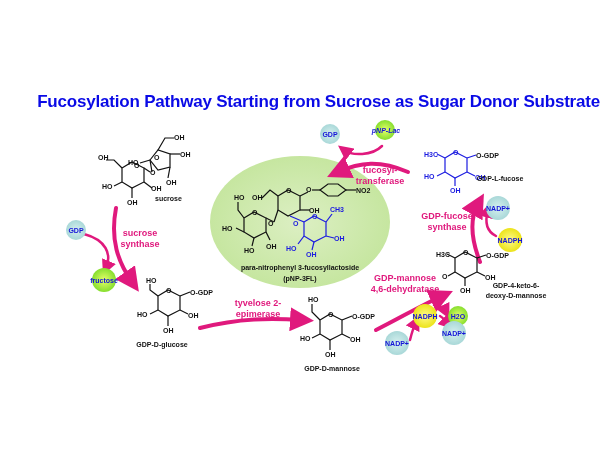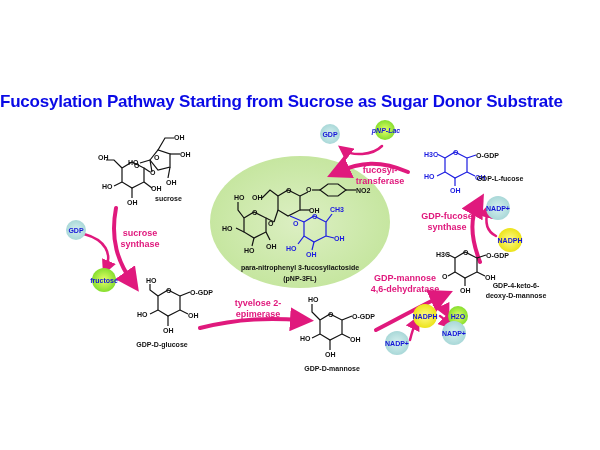--- a/index.html
+++ b/index.html
@@ -1,17 +1,17 @@
 <!DOCTYPE html>
 <html><head>
 <meta charset="utf-8">
 <style>
   html, body { margin:0; padding:0; background:#ffffff; }
   body { width:600px; height:450px; position:relative; overflow:hidden; font-family:"Liberation Sans", sans-serif; }
-  .title { position:absolute; left:0; top:92px; width:600px; text-align:left; color:#0a0ae6; font-weight:bold; font-size:17px; letter-spacing:-0.2px; }
+  .title { position:absolute; left:0; top:92px; width:600px; text-align:right; color:#0a0ae6; font-weight:bold; font-size:17px; letter-spacing:-0.2px; }
   svg { position:absolute; left:0; top:0; }
   .enz { fill:#e0197d; font-size:9px; font-weight:bold; }
   .mol { fill:#111; font-size:7px; font-weight:bold; }
   .atom { fill:#111; font-size:7px; font-weight:bold; }
   .atomb { fill:#1b1be0; font-size:7px; font-weight:bold; }
   .cof { fill:#1414d8; font-size:7px; font-weight:bold; }
 </style>
 </head>
 <body>
 

